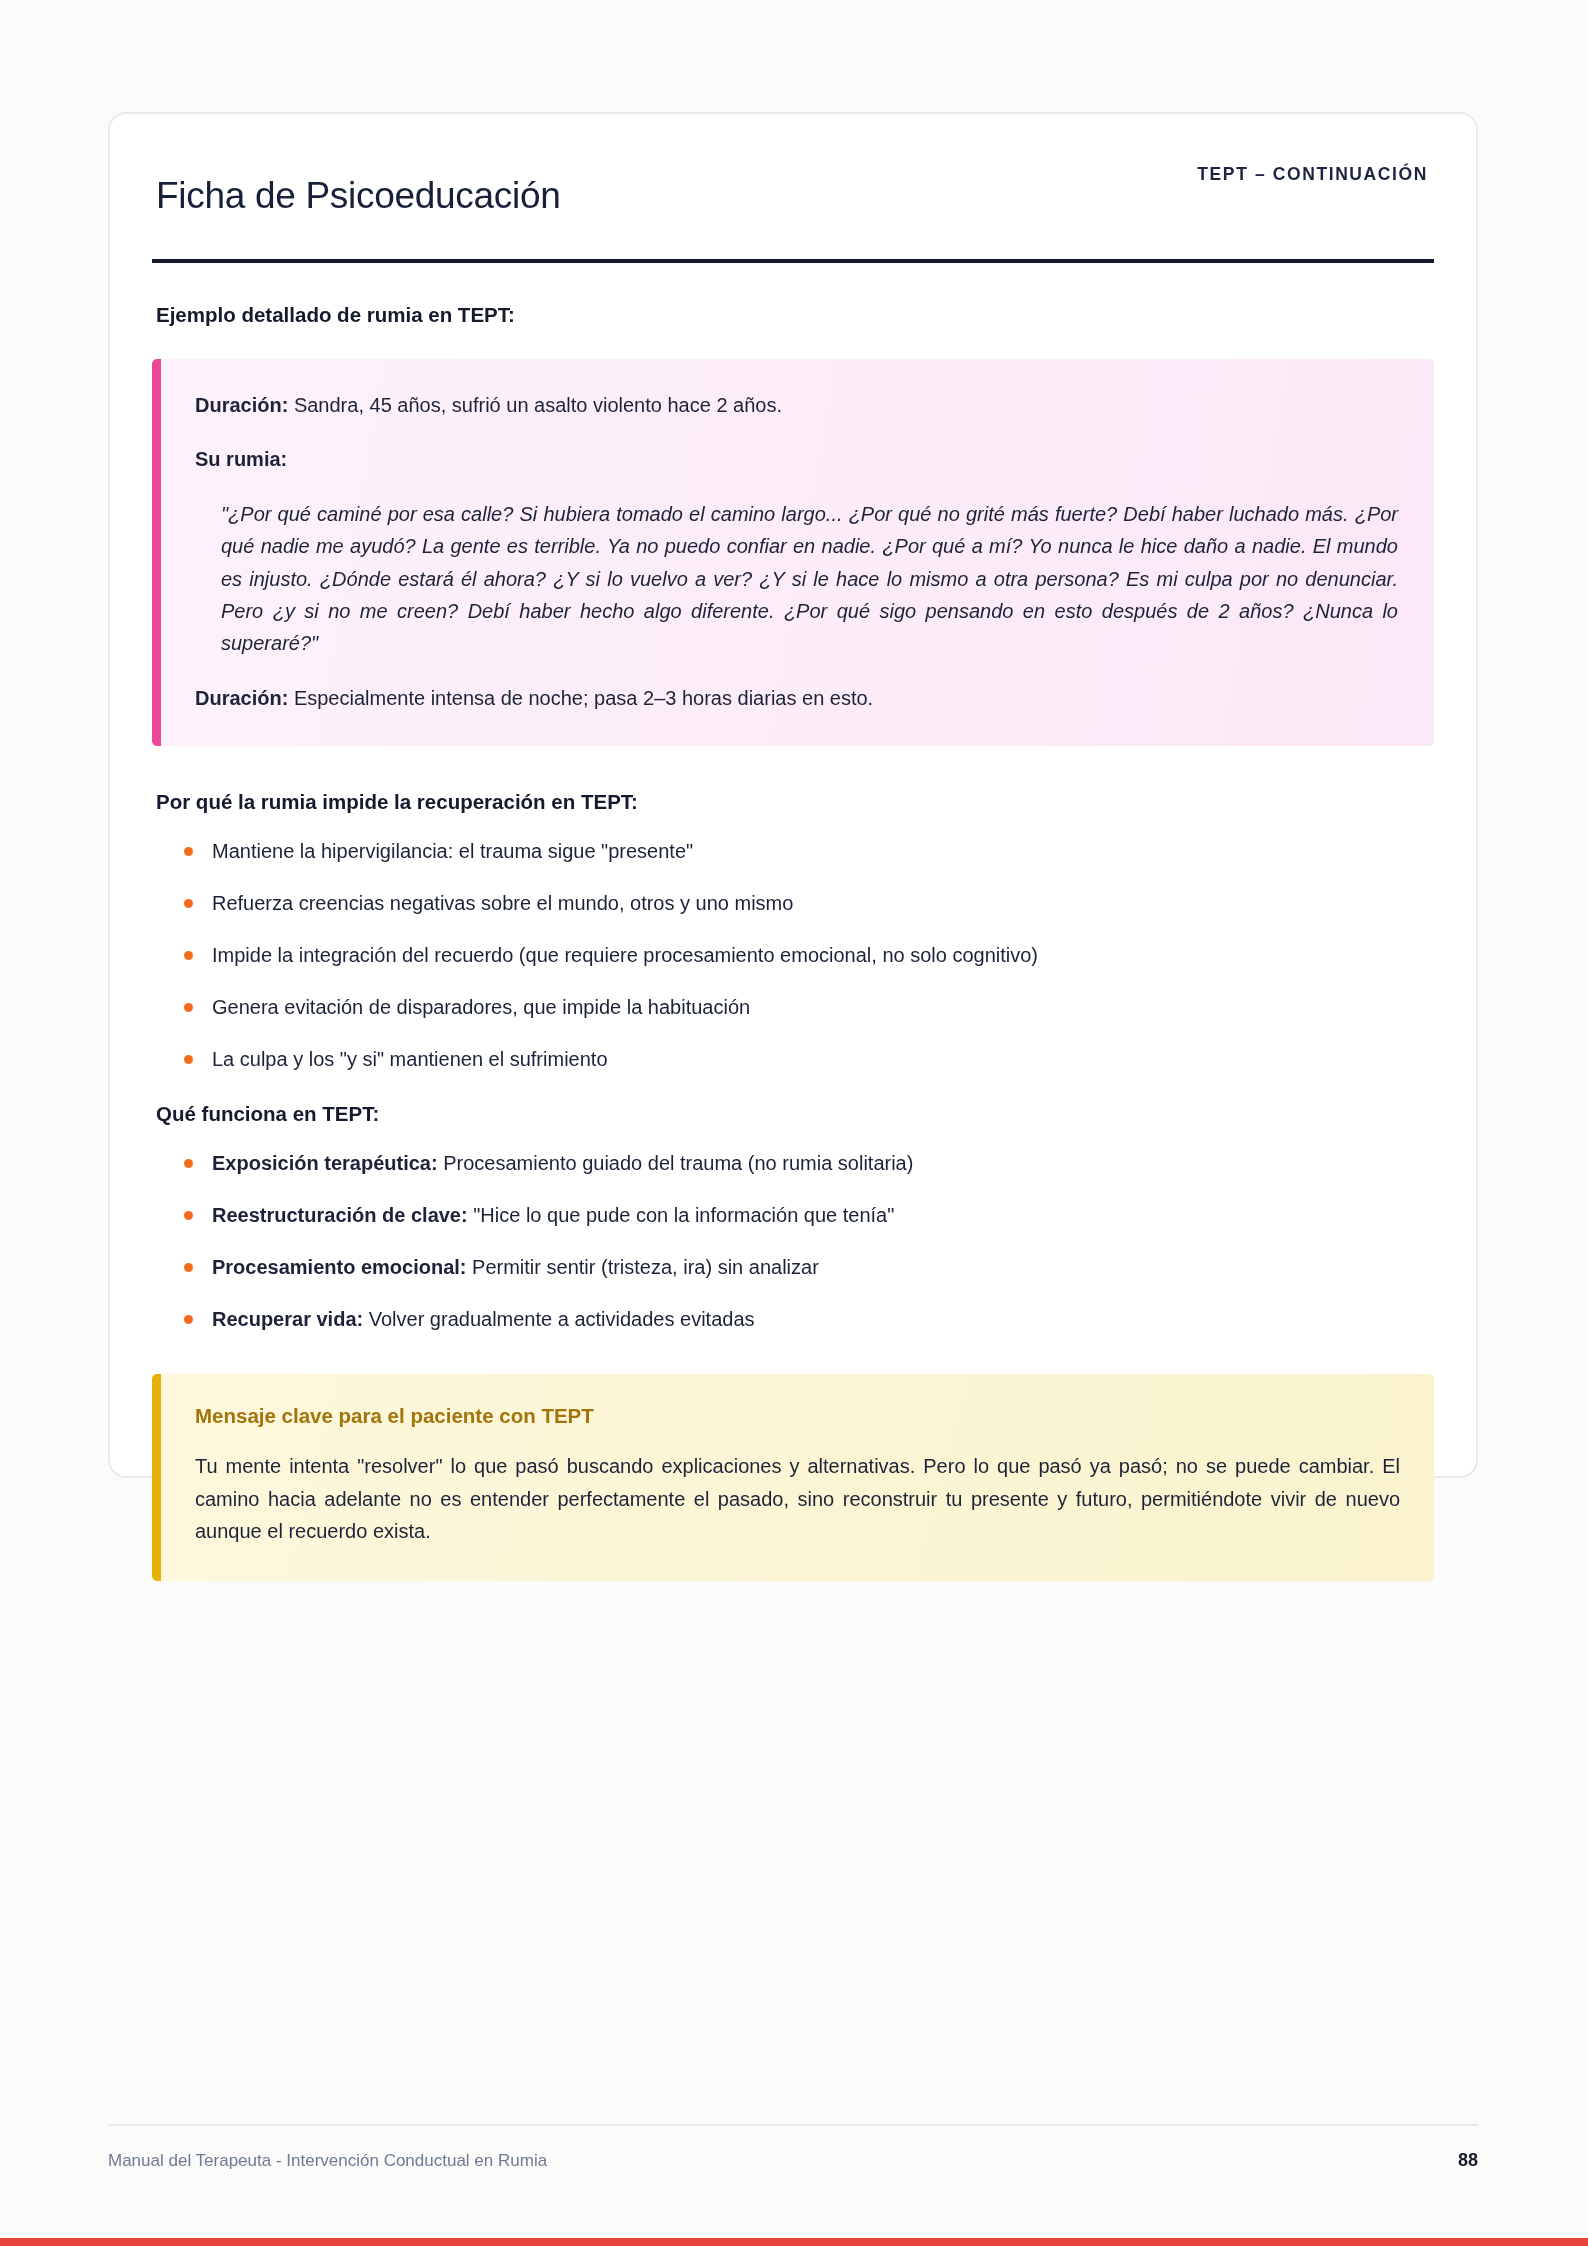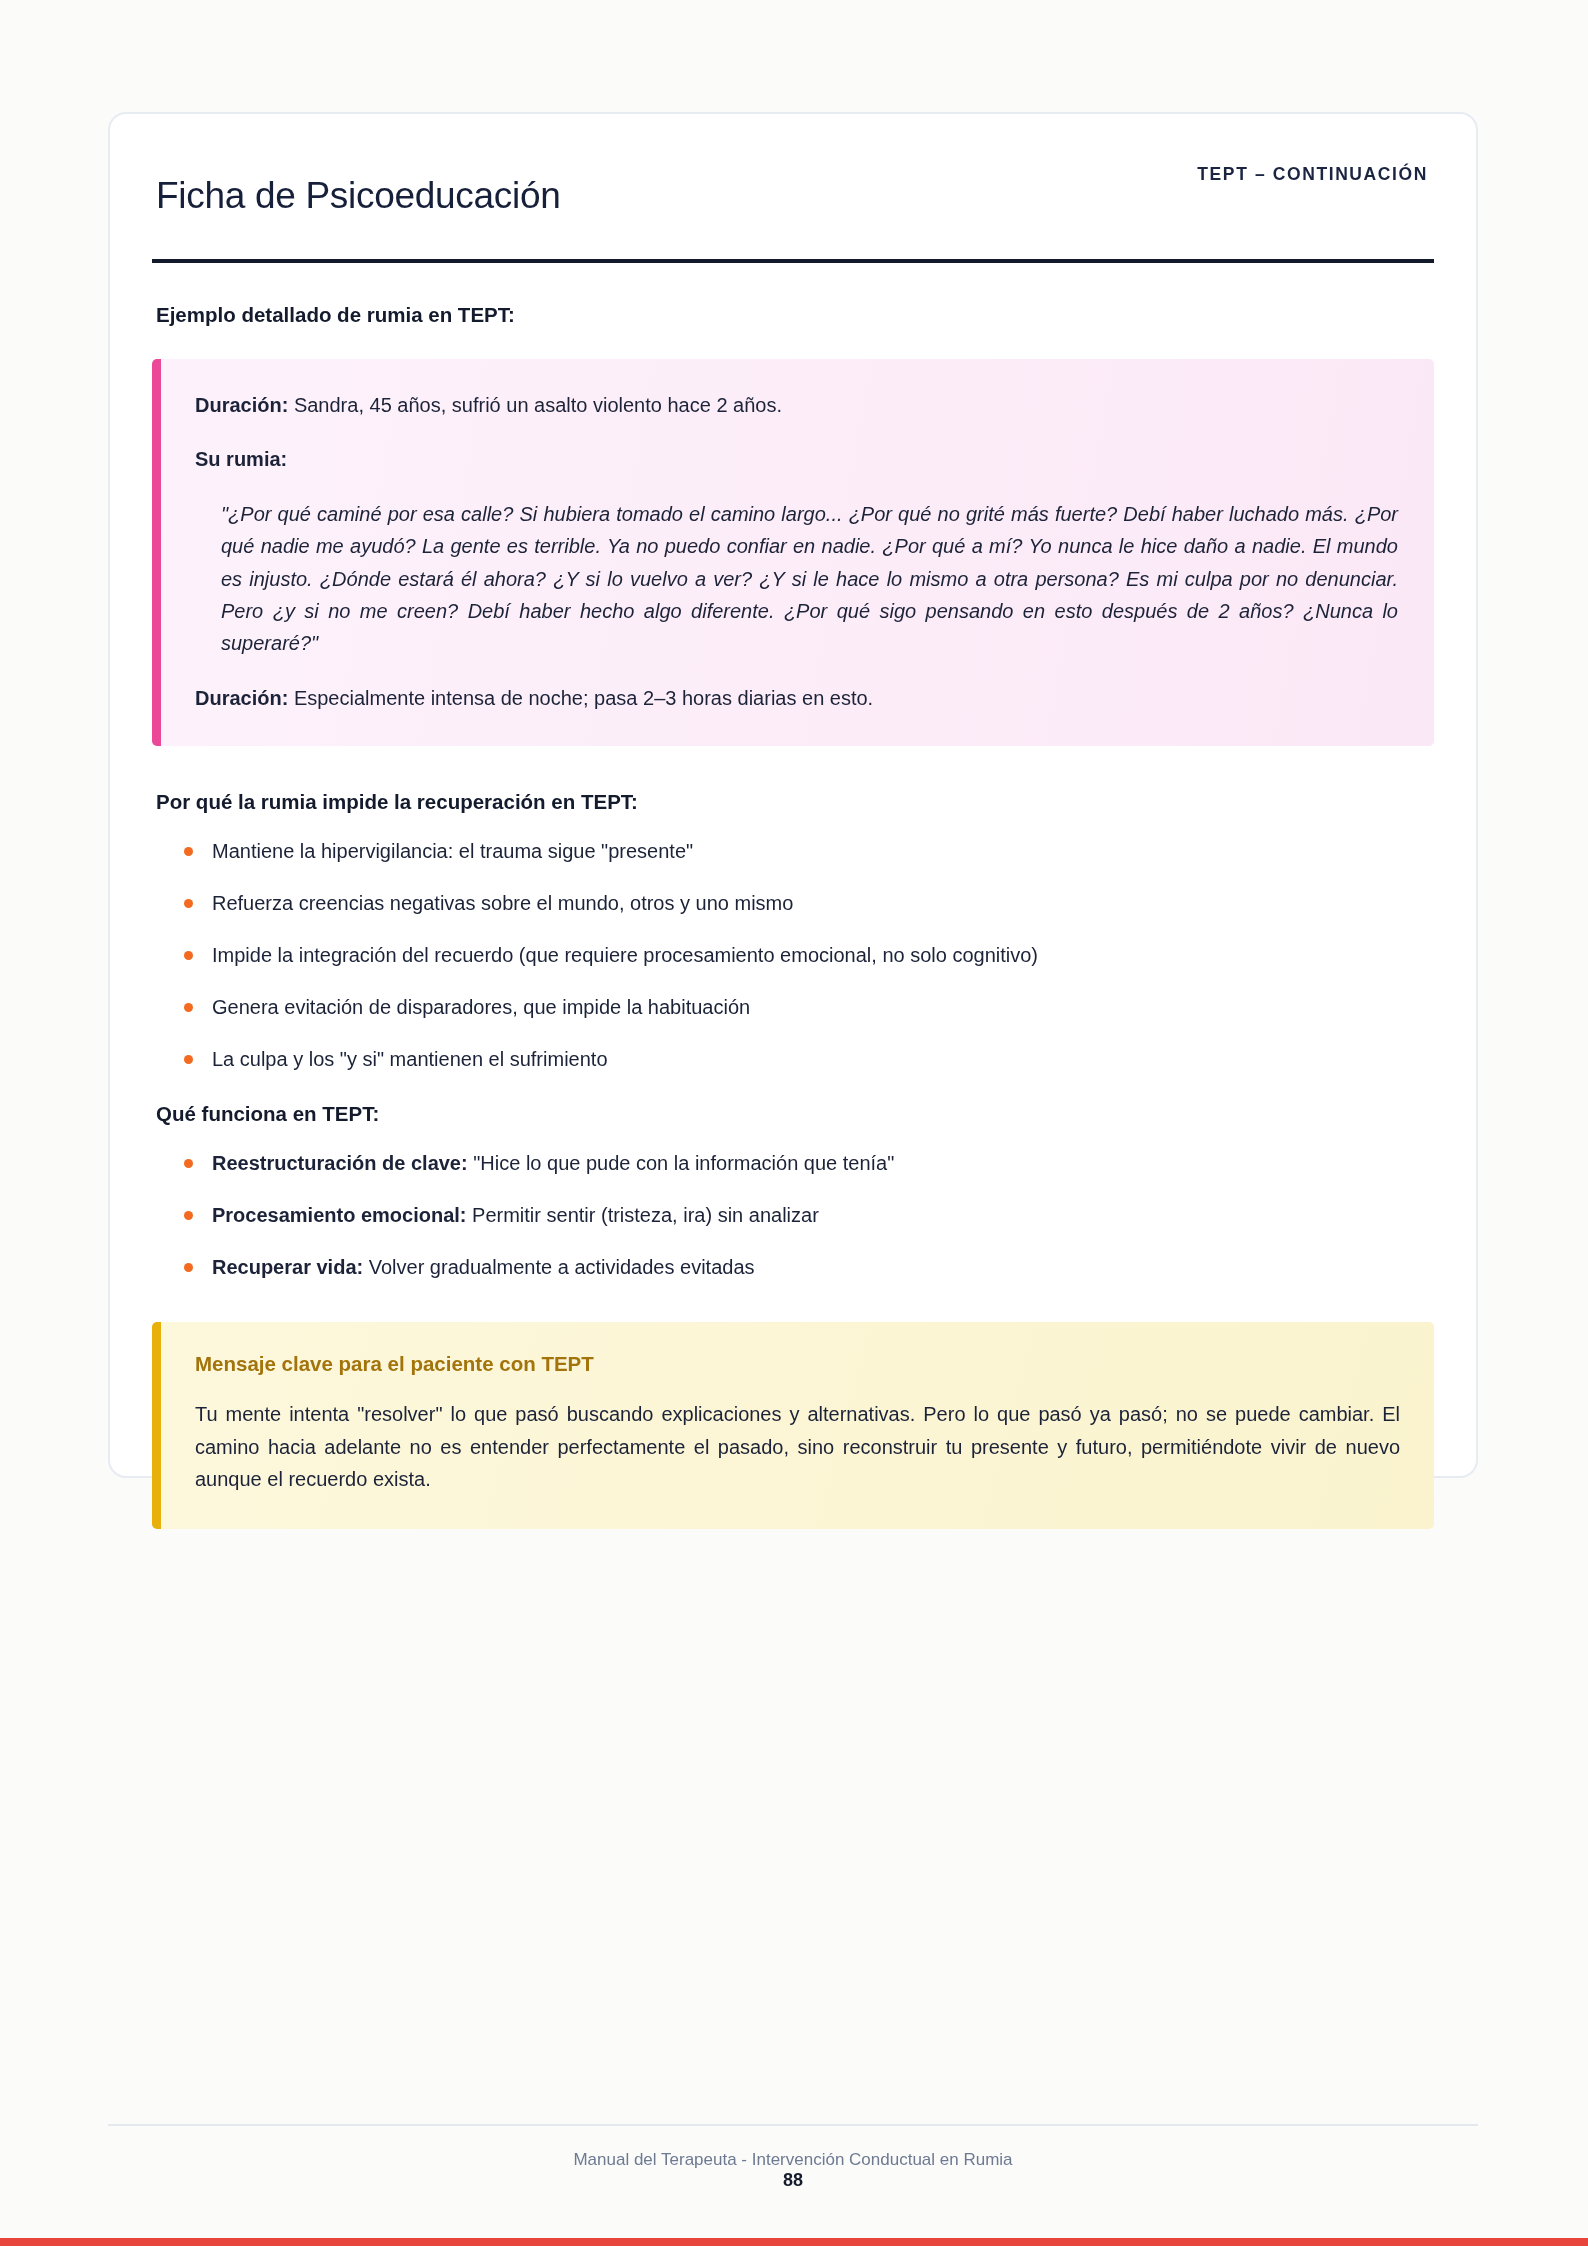--- a/index.html
+++ b/index.html
@@ -172,21 +172,20 @@
   }
   .footer {
     position: absolute;
     left: 108px;
     top: 2150px;
     width: 1370px;
     display: flex;
     justify-content: space-between;
     align-items: center;
     font-size: 17px;
-    flex-direction: column;
   }
   .footer-text { color: #6D7A92; }
   .footer-page { color: #141B2D; font-weight: bold; font-size: 18px; }
 
   .bottom-bar {
     position: absolute;
     left: 0;
     bottom: 0;
     width: 100%;
     height: 8px;
@@ -224,20 +223,21 @@
       <ul class="bullets">
         <li><span>Mantiene la hipervigilancia: el trauma sigue "presente"</span></li>
         <li><span>Refuerza creencias negativas sobre el mundo, otros y uno mismo</span></li>
         <li><span>Impide la integración del recuerdo (que requiere procesamiento emocional, no solo cognitivo)</span></li>
         <li><span>Genera evitación de disparadores, que impide la habituación</span></li>
         <li><span>La culpa y los "y si" mantienen el sufrimiento</span></li>
       </ul>
 
       <div class="section-head sh-3">Qué funciona en TEPT:</div>
       <ul class="bullets">
+        <li><span class="bold">Exposición terapéutica:</span><span> Procesamiento guiado del trauma (no rumia solitaria)</span></li>
         <li><span class="bold">Reestructuración de clave:</span><span> "Hice lo que pude con la información que tenía"</span></li>
         <li><span class="bold">Procesamiento emocional:</span><span> Permitir sentir (tristeza, ira) sin analizar</span></li>
         <li><span class="bold">Recuperar vida:</span><span> Volver gradualmente a actividades evitadas</span></li>
       </ul>
 
       <div class="callout-yellow">
         <p class="ct">Mensaje clave para el paciente con TEPT</p>
         <p class="cb">Tu mente intenta "resolver" lo que pasó buscando explicaciones y alternativas. Pero lo que pasó ya pasó; no se puede cambiar. El camino hacia adelante no es entender perfectamente el pasado, sino reconstruir tu presente y futuro, permitiéndote vivir de nuevo aunque el recuerdo exista.</p>
       </div>
 

